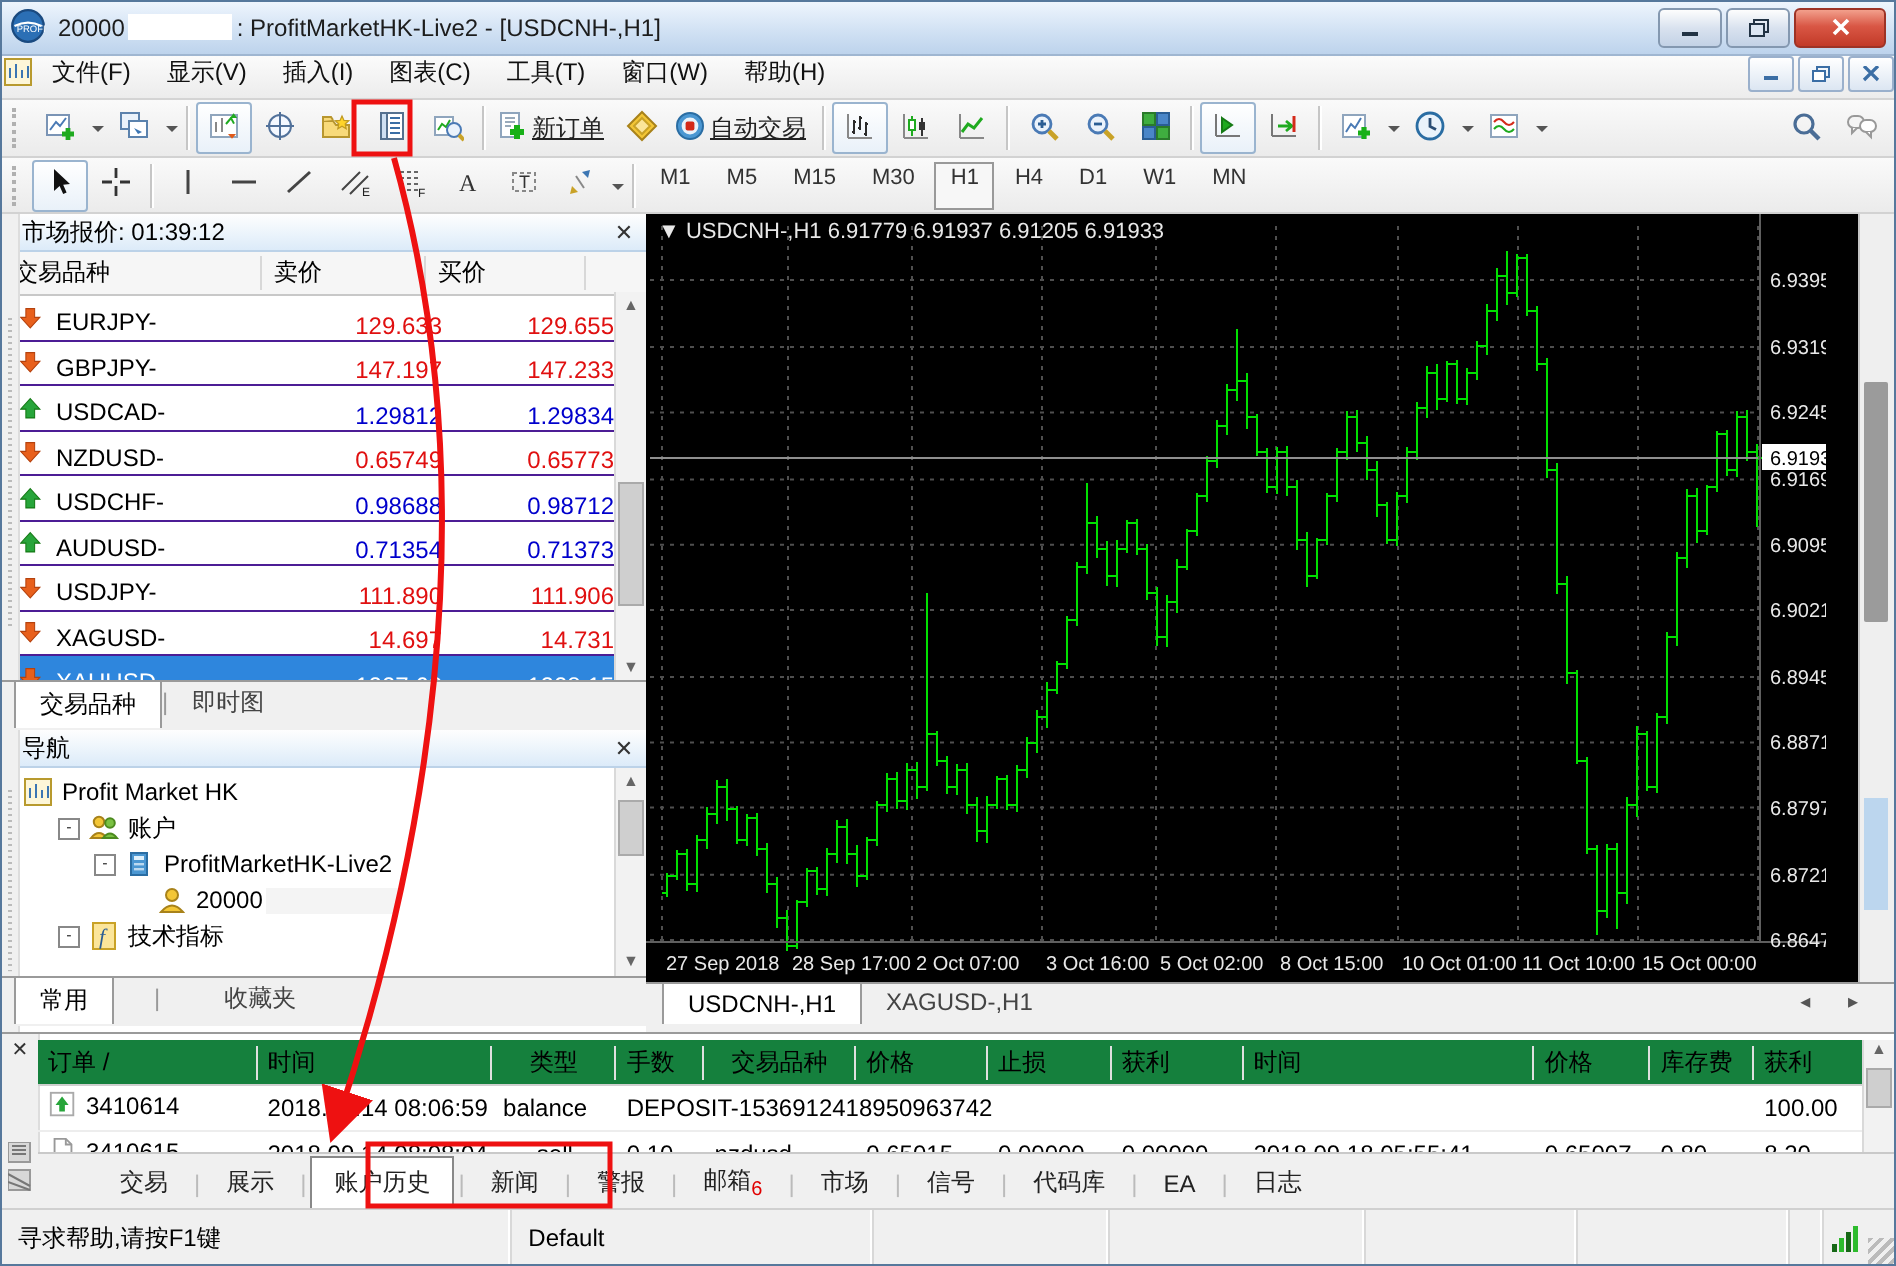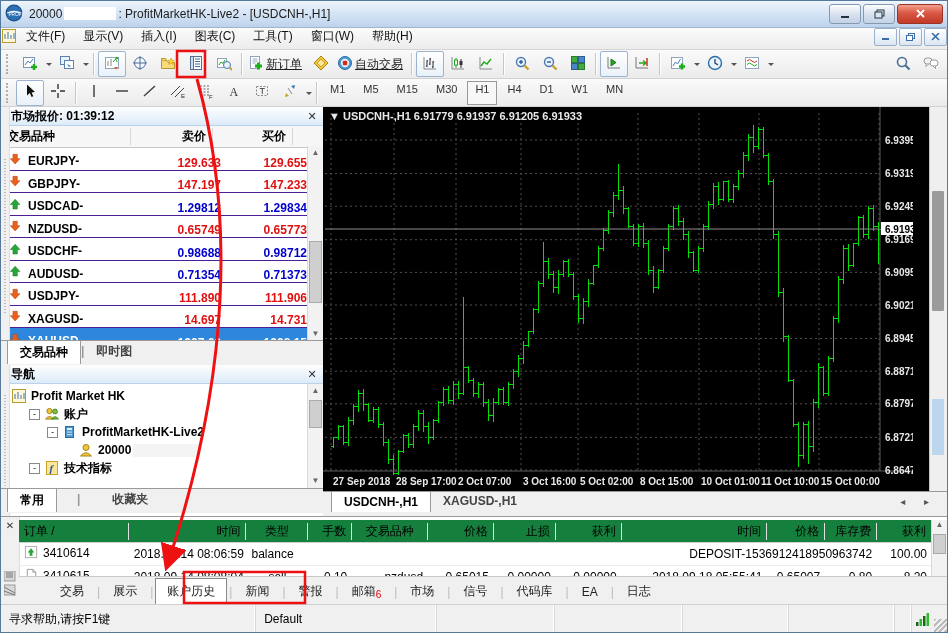--- a/index.html
+++ b/index.html
@@ -30,21 +30,21 @@
   .grip{width:5px;height:20px;margin:0 3px;border-left:2px dotted #b0b0b0;}
   .tsep{width:1px;height:22px;background:#c6c6c6;border-right:1px solid #fff;margin:0 3px;}
   .tb-btn{height:24px;min-width:24px;display:flex;align-items:center;justify-content:center;border:1px solid transparent;
           border-radius:2px;padding:0 1px;color:#222;text-decoration:underline;}
   .tb-btn.pressed{border:1px solid #9ab4cf;background:linear-gradient(#fff,#e9f1f9);}
   .tb-btn .lbl{margin:0 3px 0 2px;font-size:12px;}
   .caret{width:0;height:0;border:3px solid transparent;border-top-color:#555;margin:4px 1px 0 2px;}
   .tf-btn{height:20px;padding:1px 7px;font-size:11px;color:#333;border:1px solid transparent;margin:0 1px;}
   .tf-btn.pressed{border:1px solid #999;background:#f7f7f7;}
   
-  #workspace{left:0;top:106px;width:100%;height:401px;background:#4d7c0f;font-weight:bold;}
+  #workspace{left:0;top:106px;width:100%;height:401px;background:#4d7c0f;}
   .panel{position:absolute;left:0;width:322px;background:#fff;border-right:1px solid #b0b0b0;}
   .p-title{height:18px;background:linear-gradient(#fefefe,#dcebf9);border-bottom:1px solid #bcd2e8;
            display:flex;align-items:center;padding:0 4px 0 10px;font-size:12px;}
   .p-title .x{margin-left:auto;color:#333;font-size:11px;width:14px;text-align:center;}
   .gripL{position:absolute;left:0;top:0;bottom:0;width:8px;background:#f0f0f0;border-right:1px solid #ddd;
          background-image:repeating-linear-gradient(#bbb 0 1px,transparent 1px 3px);background-size:2px 60%;background-repeat:no-repeat;background-position:3px center;}
   
   #mw-head{display:flex;height:21px;border-bottom:1px solid #c8c8c8;background:#f6f6f6;align-items:center;}
   #mw-head div{border-right:1px solid #d8d8d8;padding:0 6px;}
   .mw-row{display:flex;height:21.5px;align-items:flex-end;border-bottom:1px solid #4c1d95;}
@@ -76,21 +76,21 @@
   
   #terminal{left:0;top:515px;width:100%;height:88px;background:#fff;border-top:1px solid #9a9a9a;}
   #t-strip{position:absolute;left:0;top:0;width:18px;height:88px;background:#f0f0f0;border-right:1px solid #ddd;}
   #t-strip .x{display:block;text-align:center;font-size:10px;color:#333;margin-top:3px;}
   #t-table{position:absolute;left:18px;top:3px;right:15px;}
   .t-hrow{display:flex;height:22px;align-items:center;border-bottom:1px solid #cfcfcf;background:#15803d;}
   .t-hrow .hc{border-right:1px solid #e0e0e0;padding:0 5px;white-space:nowrap;overflow:hidden;}
   .t-row{display:flex;height:22px;align-items:center;border-bottom:1px solid #ededed;}
   .t-row .c{padding:0 5px;white-space:nowrap;overflow:hidden;}
   #t-row2-clip{height:10px;overflow:hidden;}
-  .al{text-align:left;} .ar{text-align:right;} .ac{text-align:center;}
+  .al{text-align:left;} .ar{} .ac{text-align:center;}
   #t-vsb{position:absolute;right:0;top:3px;width:15px;height:56px;background:#f2f2f2;border-left:1px solid #d9d9d9;}
   #t-tabs{position:absolute;left:18px;right:0;top:59px;height:29px;background:#f0f0f0;border-top:1px solid #c9c9c9;
           display:flex;align-items:center;padding-left:30px;gap:2px;}
   .b-tab{padding:4px 11px;color:#222;position:relative;}
   .b-tab.active{background:#fff;border:1px solid #888;}
   .b-tab sub{color:#e00000;font-size:10px;}
   .b-sep{color:#bbb;}
   
   #statusbar{left:0;top:603px;width:100%;height:29px;background:#f0f0f0;border-top:1px solid #d0d0d0;display:flex;align-items:stretch;}
   .sb-cell{border-right:1px solid #d8d8d8;box-shadow:inset -1px 0 0 #fff;display:flex;align-items:center;padding:0 8px;}

